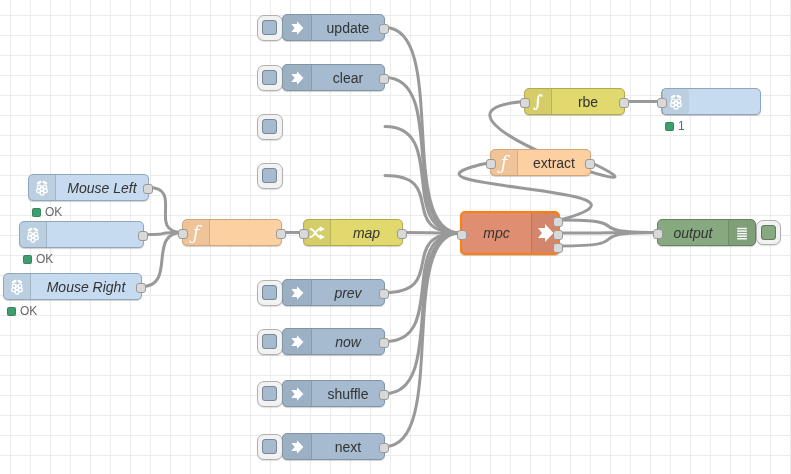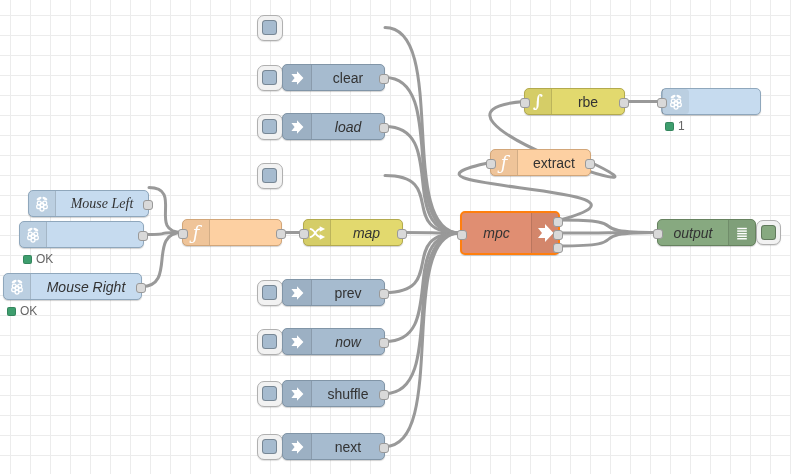--- a/index.html
+++ b/index.html
@@ -71,21 +71,21 @@
       <path d="M385,341.5 C448.75,341.5 396.25,233 460,233" stroke="#999999"></path>
       <path d="M385,393.5 C448.75,393.5 396.25,233 460,233" stroke="#999999"></path>
       <path d="M385,446.5 C448.75,446.5 396.25,233 460,233" stroke="#999999"></path>
       <path d="M560,220 C642.45,220 574.55,232.5 657,232.5" stroke="#999999"></path>
       <path d="M560,233 C642.45,233 574.55,232.5 657,232.5" stroke="#999999"></path>
       <path d="M560,246 C642.45,246 574.55,232.5 657,232.5" stroke="#999999"></path>
       <path d="M560,220 C691,185 360,190 490,162.5" stroke="#999999"></path>
       <path d="M591,162.5 C701,215 390,112 524,101.5" stroke="#999999"></path>
       <path d="M625,101.5 C660,101.5 626,101.5 661,101.5" stroke="#999999"></path>
     </svg>
-    <div class="node" style="left: 28px; top: 190px; width: 121px; height: 27px; background: rgb(198, 219, 239); border-color: rgb(143, 167, 188); font-family: Liberation Serif, serif;">
+    <div class="node" style="left: 28px; top: 174px; width: 121px; height: 27px; background: rgb(198, 219, 239); border-color: rgb(143, 167, 188);">
       <div class="iconbox left">
         <svg width="18" height="18" viewBox="0 0 20 20">
       <g fill="#fff">
             <ellipse cx="6.8" cy="4" rx="3" ry="1.5" transform="rotate(-28 6.8 4)"></ellipse>
       <ellipse cx="13.2" cy="4" rx="3" ry="1.5" transform="rotate(28 13.2 4)"></ellipse>
           </g>
       <g fill="none" stroke="#fff" stroke-width="1.4">
             <circle cx="7" cy="9" r="2.2"></circle>
             <circle cx="13" cy="9" r="2.2"></circle>
       <circle cx="6.3" cy="13" r="2.2"></circle>
@@ -169,51 +169,51 @@
           </g>
         </svg>
       </div>
       <div class="nlabel it">map</div>
       <div class="port" style="left: -5px; top: 8.5px;"></div>
       <div class="port" style="right: -5px; top: 8.5px;"></div>
     </div>
     <div class="btn" style="left: 257px; top: 14.5px; width: 26px; height: 26px;">
       <div class="inner" style="background: rgb(166, 187, 207);"></div>
     </div>
+    <div class="node" style="left: 282px; top: 14px; width: 103px; height: 27px; background: rgb(166, 187, 207); border-color: rgb(129, 149, 167);">
+      <div class="iconbox left wide">
+        <svg width="16" height="16" viewBox="0 0 20 20">
+      <polygon fill="#fff" points="3,5 10,5 10,1.5 18,10 10,18.5 10,15 3,15 7,10"></polygon>
+        </svg>
+      </div>
+      <div class="nlabel">update</div>
+      <div class="port" style="right: -5px; top: 8.5px;"></div>
+    </div>
     <div class="btn" style="left: 257px; top: 64.5px; width: 26px; height: 26px;">
       <div class="inner" style="background: rgb(166, 187, 207);"></div>
     </div>
     <div class="node" style="left: 282px; top: 64px; width: 103px; height: 27px; background: rgb(166, 187, 207); border-color: rgb(129, 149, 167);">
       <div class="iconbox left wide">
         <svg width="16" height="16" viewBox="0 0 20 20">
       <polygon fill="#fff" points="3,5 10,5 10,1.5 18,10 10,18.5 10,15 3,15 7,10"></polygon>
         </svg>
       </div>
       <div class="nlabel">clear</div>
       <div class="port" style="right: -5px; top: 8.5px;"></div>
     </div>
     <div class="btn" style="left: 257px; top: 113.5px; width: 26px; height: 26px;">
       <div class="inner" style="background: rgb(166, 187, 207);"></div>
     </div>
-    <div class="node" style="left: 282px; top: 113px; width: 103px; height: 27px; background: rgb(166, 187, 207); border-color: rgb(129, 149, 167);">
-      <div class="iconbox left wide">
-        <svg width="16" height="16" viewBox="0 0 20 20">
-      <polygon fill="#fff" points="3,5 10,5 10,1.5 18,10 10,18.5 10,15 3,15 7,10"></polygon>
-        </svg>
-      </div>
-      <div class="nlabel it">load</div>
-      <div class="port" style="right: -5px; top: 8.5px;"></div>
-    </div>
     <div class="btn" style="left: 257px; top: 162.5px; width: 26px; height: 26px;">
       <div class="inner" style="background: rgb(166, 187, 207);"></div>
     </div>
     <div class="btn" style="left: 257px; top: 279.5px; width: 26px; height: 26px;">
       <div class="inner" style="background: rgb(166, 187, 207);"></div>
     </div>
-    <div class="node" style="left: 282px; top: 279px; width: 103px; height: 27px; background: rgb(166, 187, 207); border-color: rgb(129, 149, 167);">
+    <div class="node" style="left: 282px; top: 279px; width: 103px; height: 27px; background: rgb(166, 187, 207); border-color: rgb(129, 149, 167); font-style: italic;">
       <div class="iconbox left wide">
         <svg width="16" height="16" viewBox="0 0 20 20">
       <polygon fill="#fff" points="3,5 10,5 10,1.5 18,10 10,18.5 10,15 3,15 7,10"></polygon>
         </svg>
       </div>
       <div class="nlabel">prev</div>
       <div class="port" style="right: -5px; top: 8.5px;"></div>
     </div>
     <div class="btn" style="left: 257px; top: 328.5px; width: 26px; height: 26px;">
       <div class="inner" style="background: rgb(166, 187, 207);"></div>

